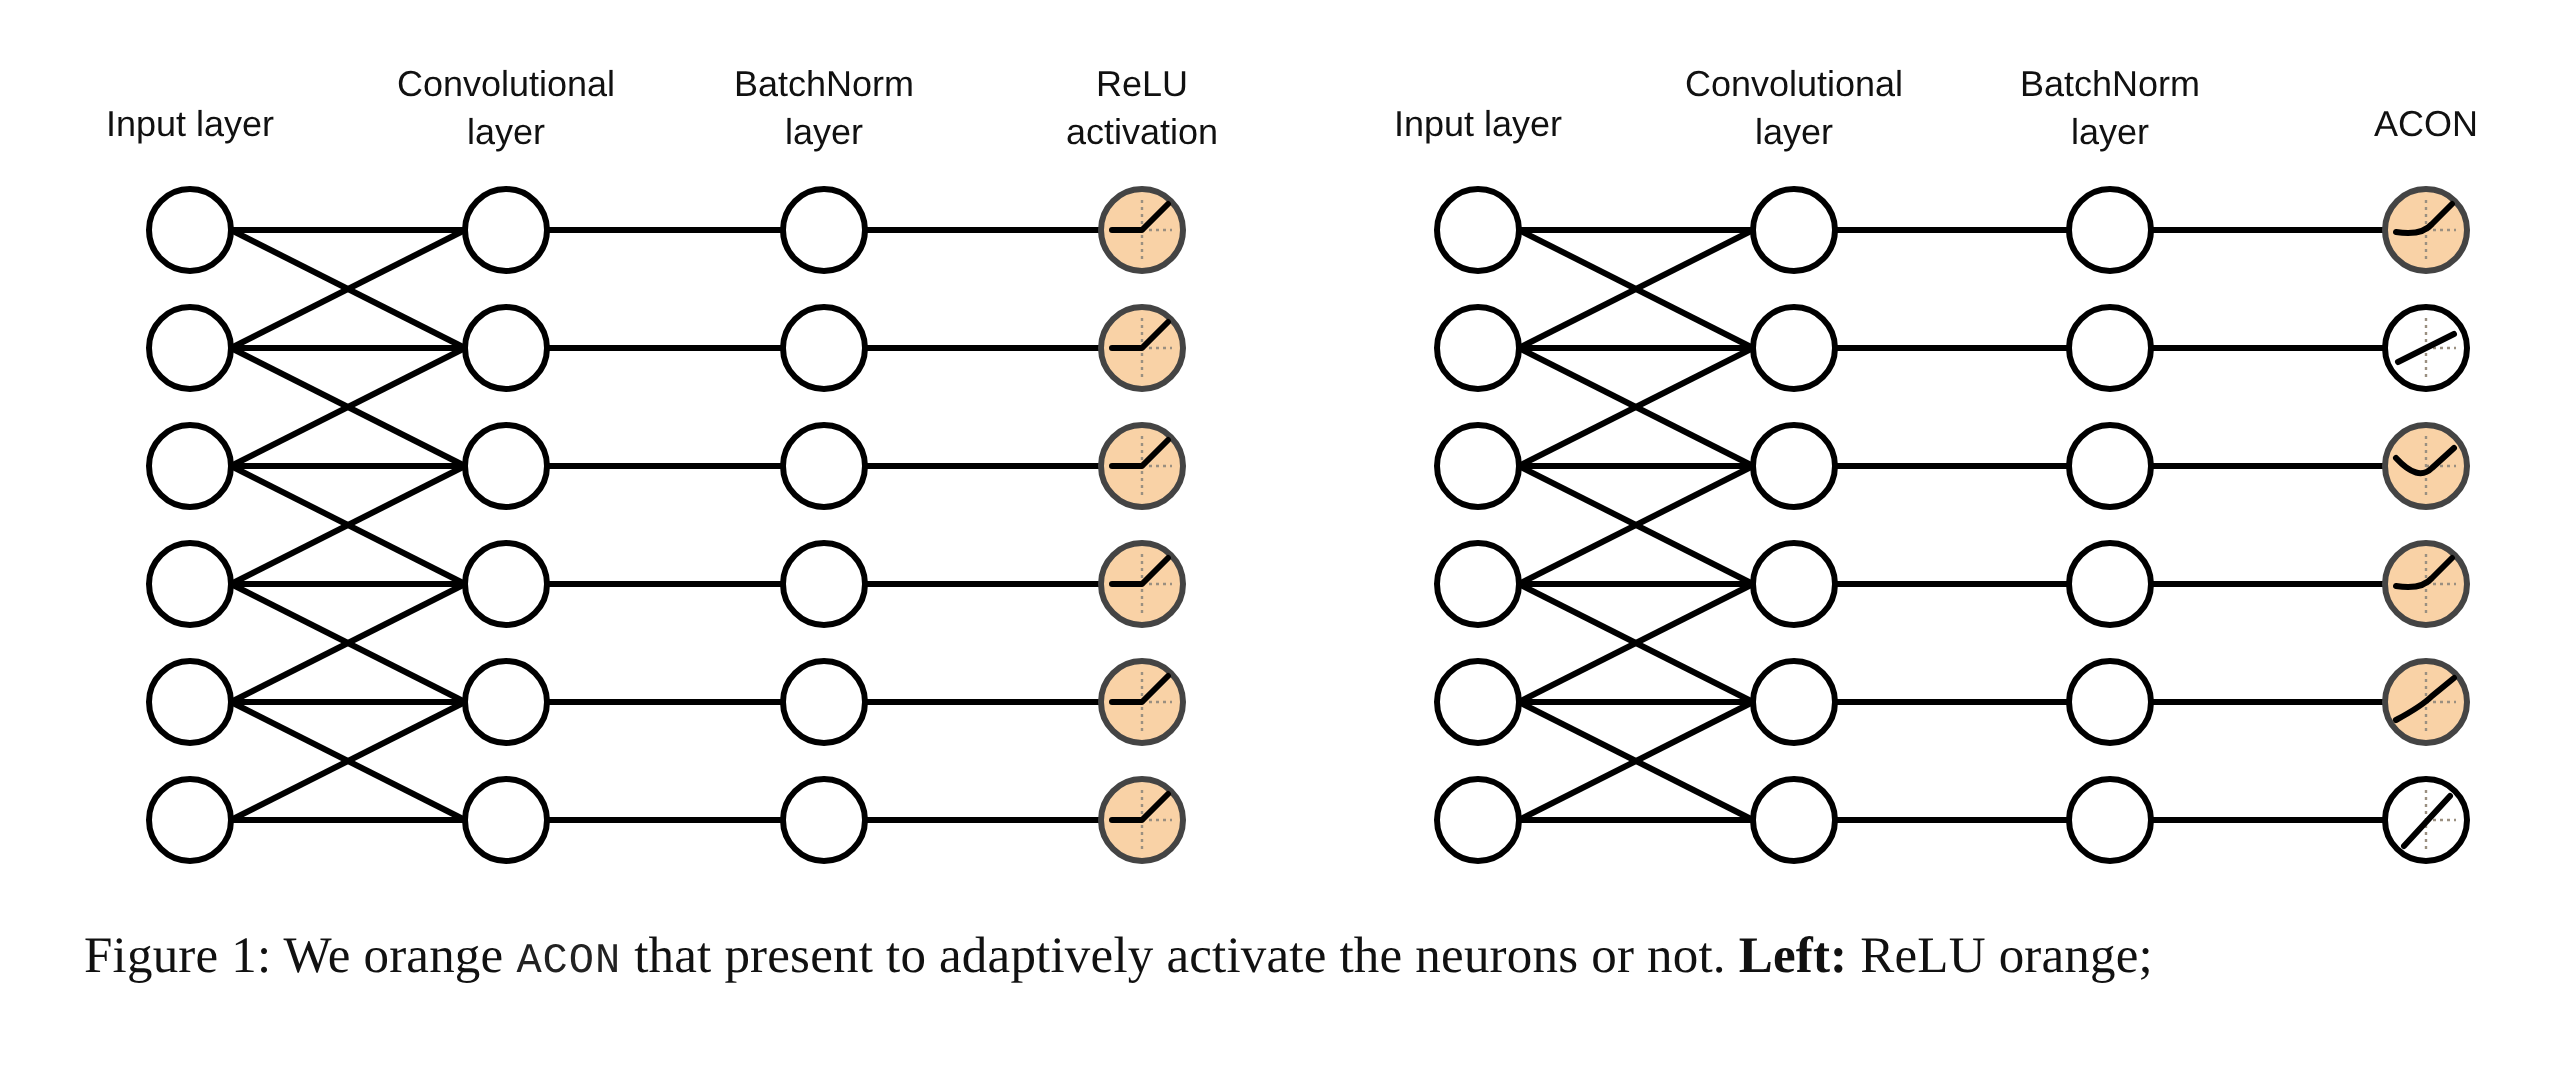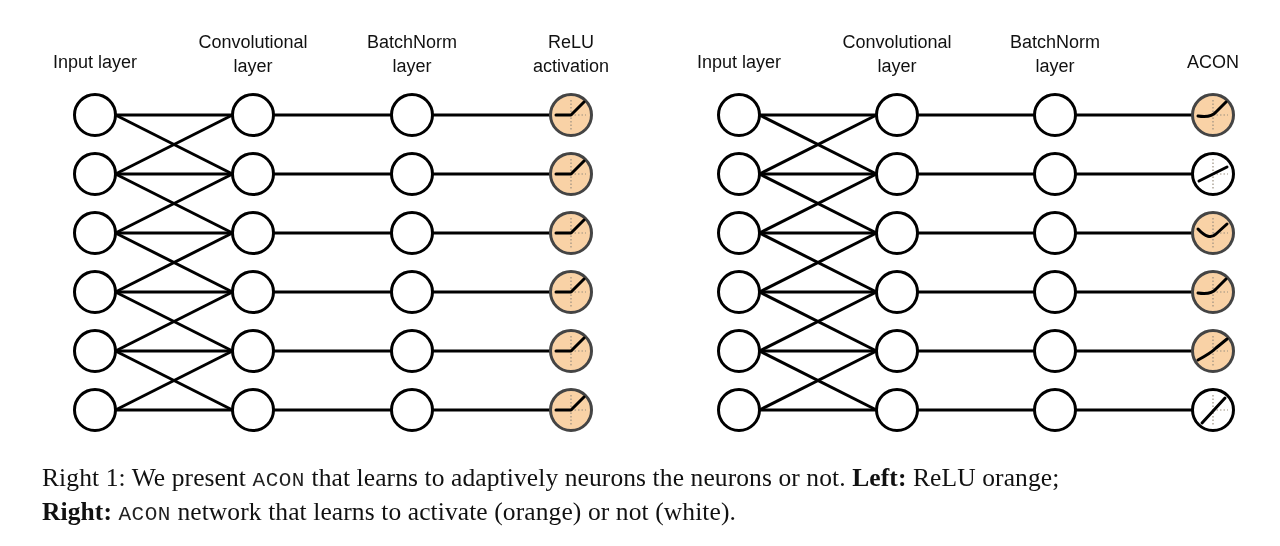--- a/index.html
+++ b/index.html
@@ -199,15 +199,14 @@
       <g>
         <circle cx="1213" cy="410" r="20.5" fill="#ffffff" stroke="#000000" stroke-width="3"></circle>
         <line x1="1213" y1="395" x2="1213" y2="425" stroke="#9a8f80" stroke-width="1.2" stroke-dasharray="1.5 2"></line>
         <line x1="1213" y1="410" x2="1228" y2="410" stroke="#9a8f80" stroke-width="1.2" stroke-dasharray="1.5 2"></line>
         <path d="M1202 423 L1225 398" fill="none" stroke="#000" stroke-width="3" stroke-linecap="round" stroke-linejoin="round"></path>
       </g>
     </g>
 </svg>
 
 <div class="caption">
-  <div><span>Right 1: We present </span><span class="mono">ACON</span><span> that learns to adaptively neurons the neurons or not. </span><b>Left:</b><span> ReLU orange;</span></div>
-  <div><b>Right:</b> <span class="mono">ACON</span><span> network that learns to activate (orange) or not (white).</span></div>
+  <div><span>Figure 1: We orange </span><span class="mono">ACON</span><span> that present to adaptively activate the neurons or not. </span><b>Left:</b><span> ReLU orange;</span></div>
 </div>
 
 </body></html>

